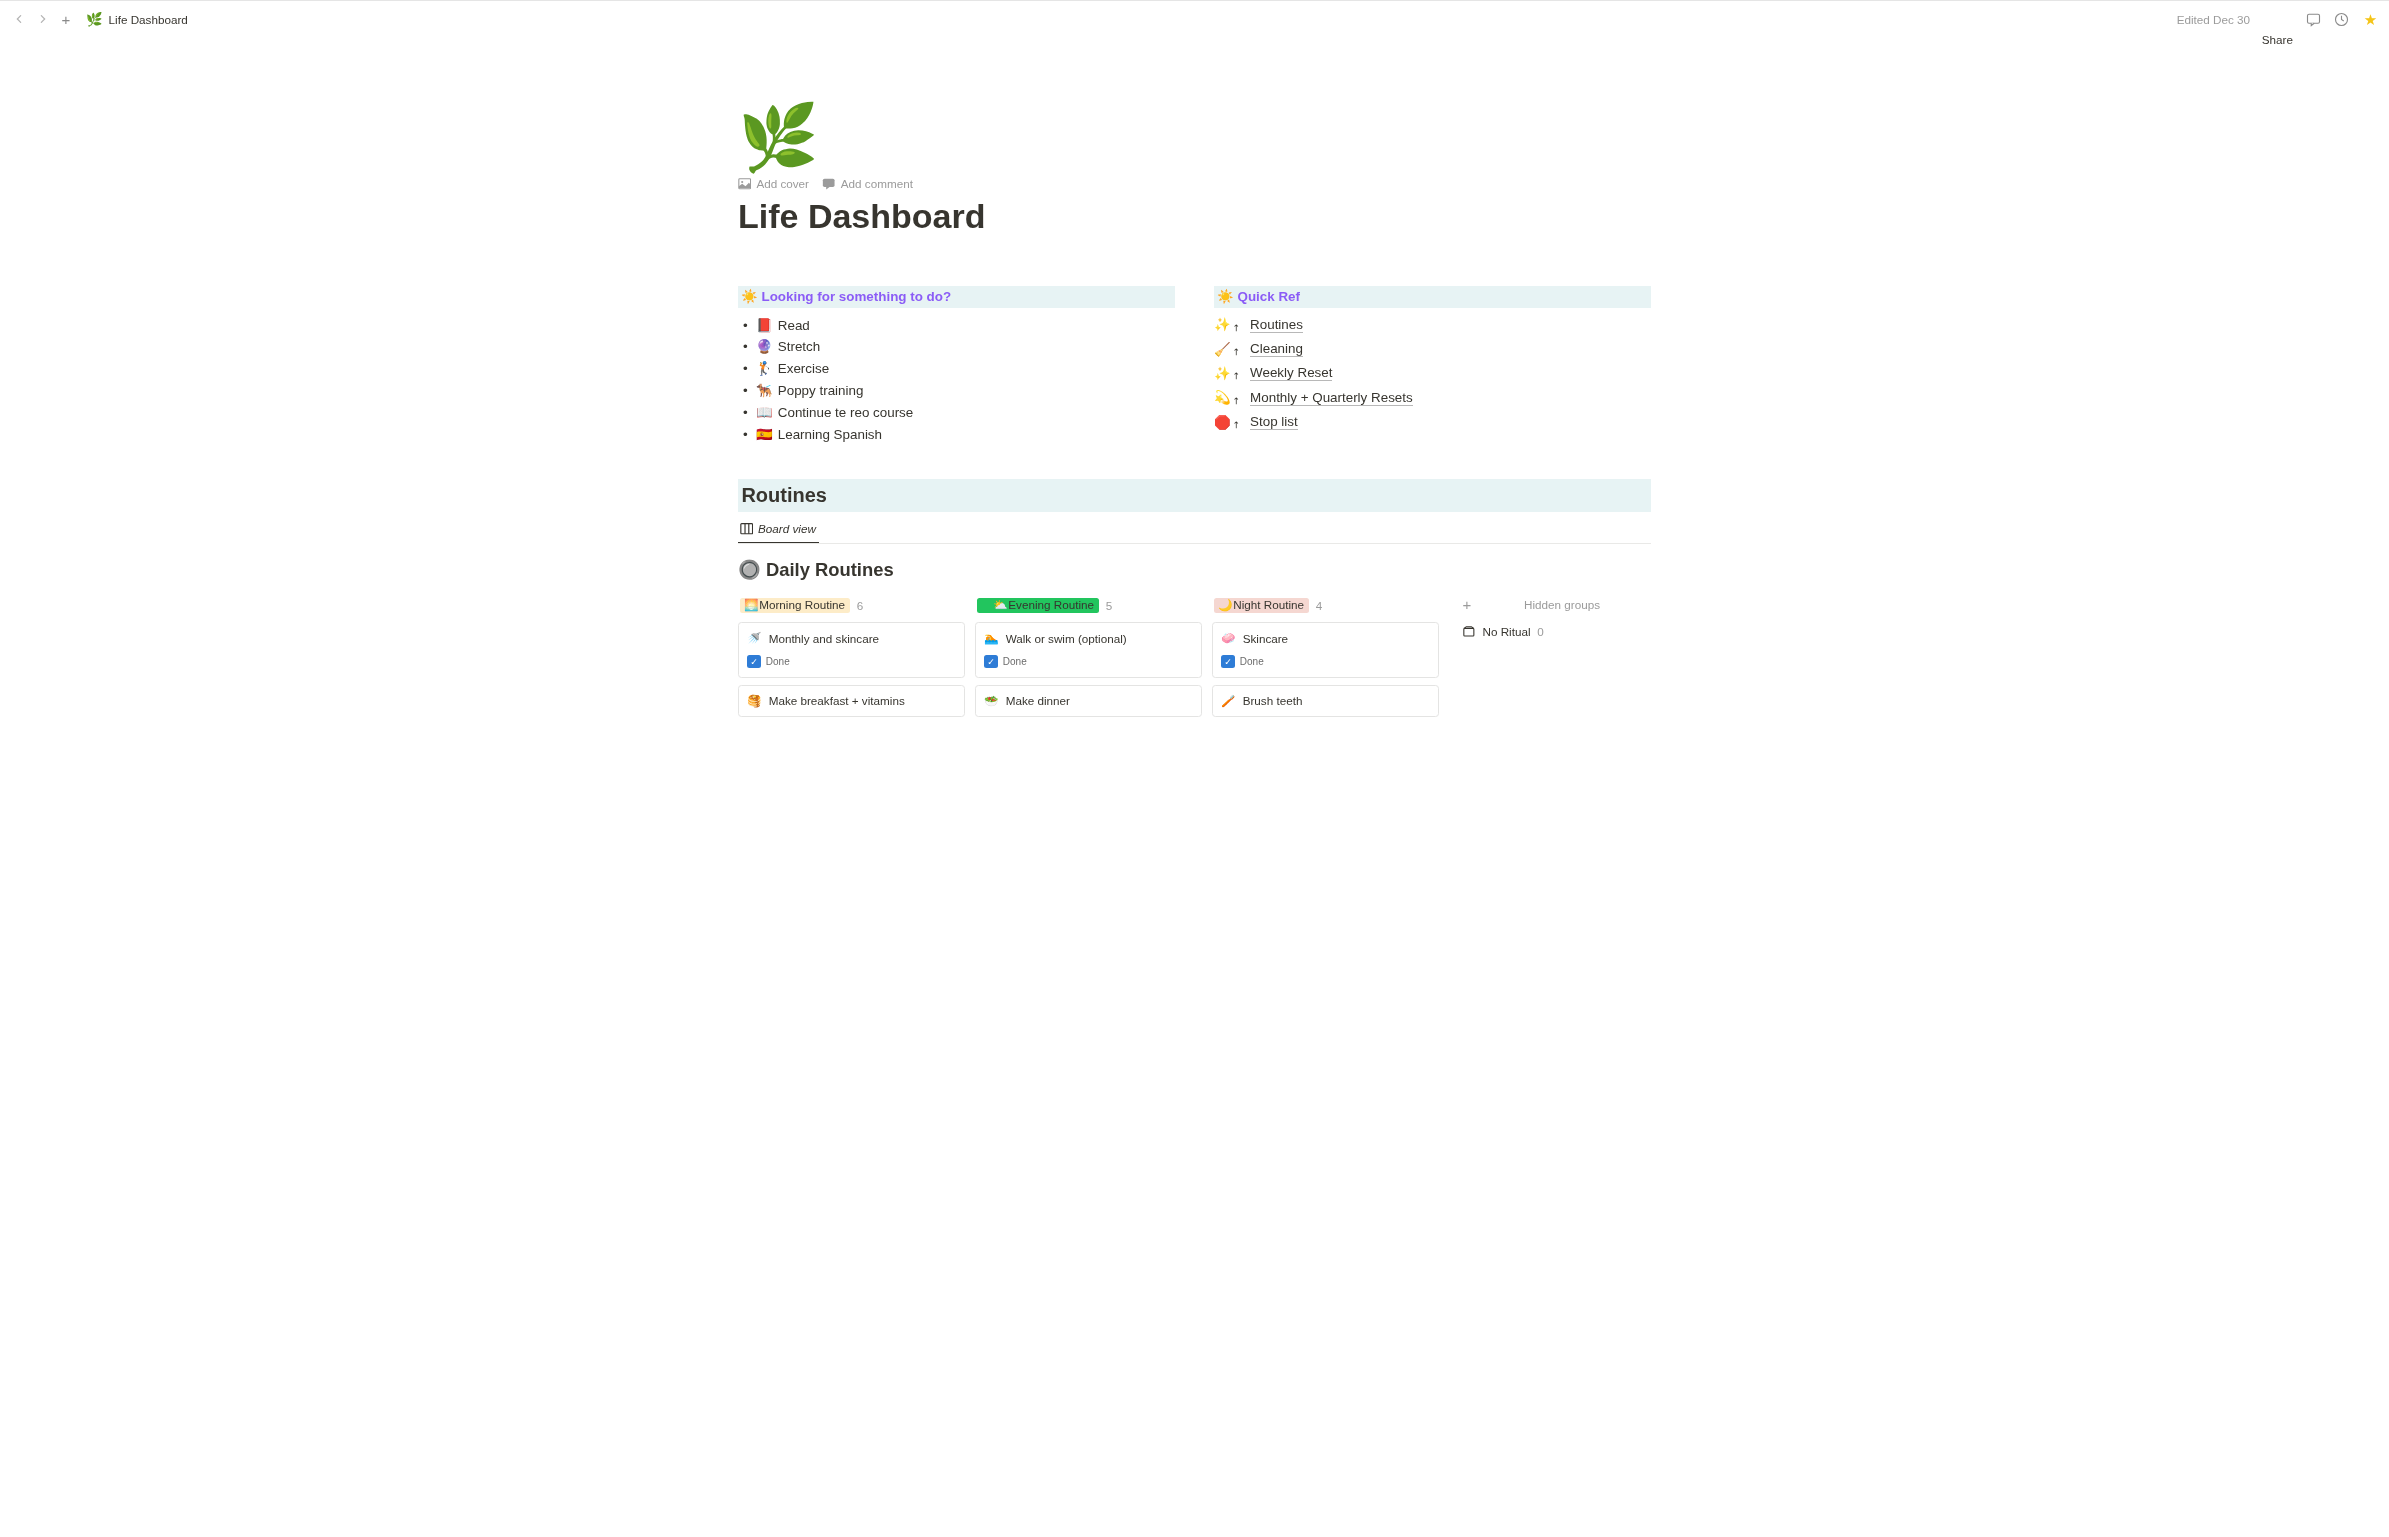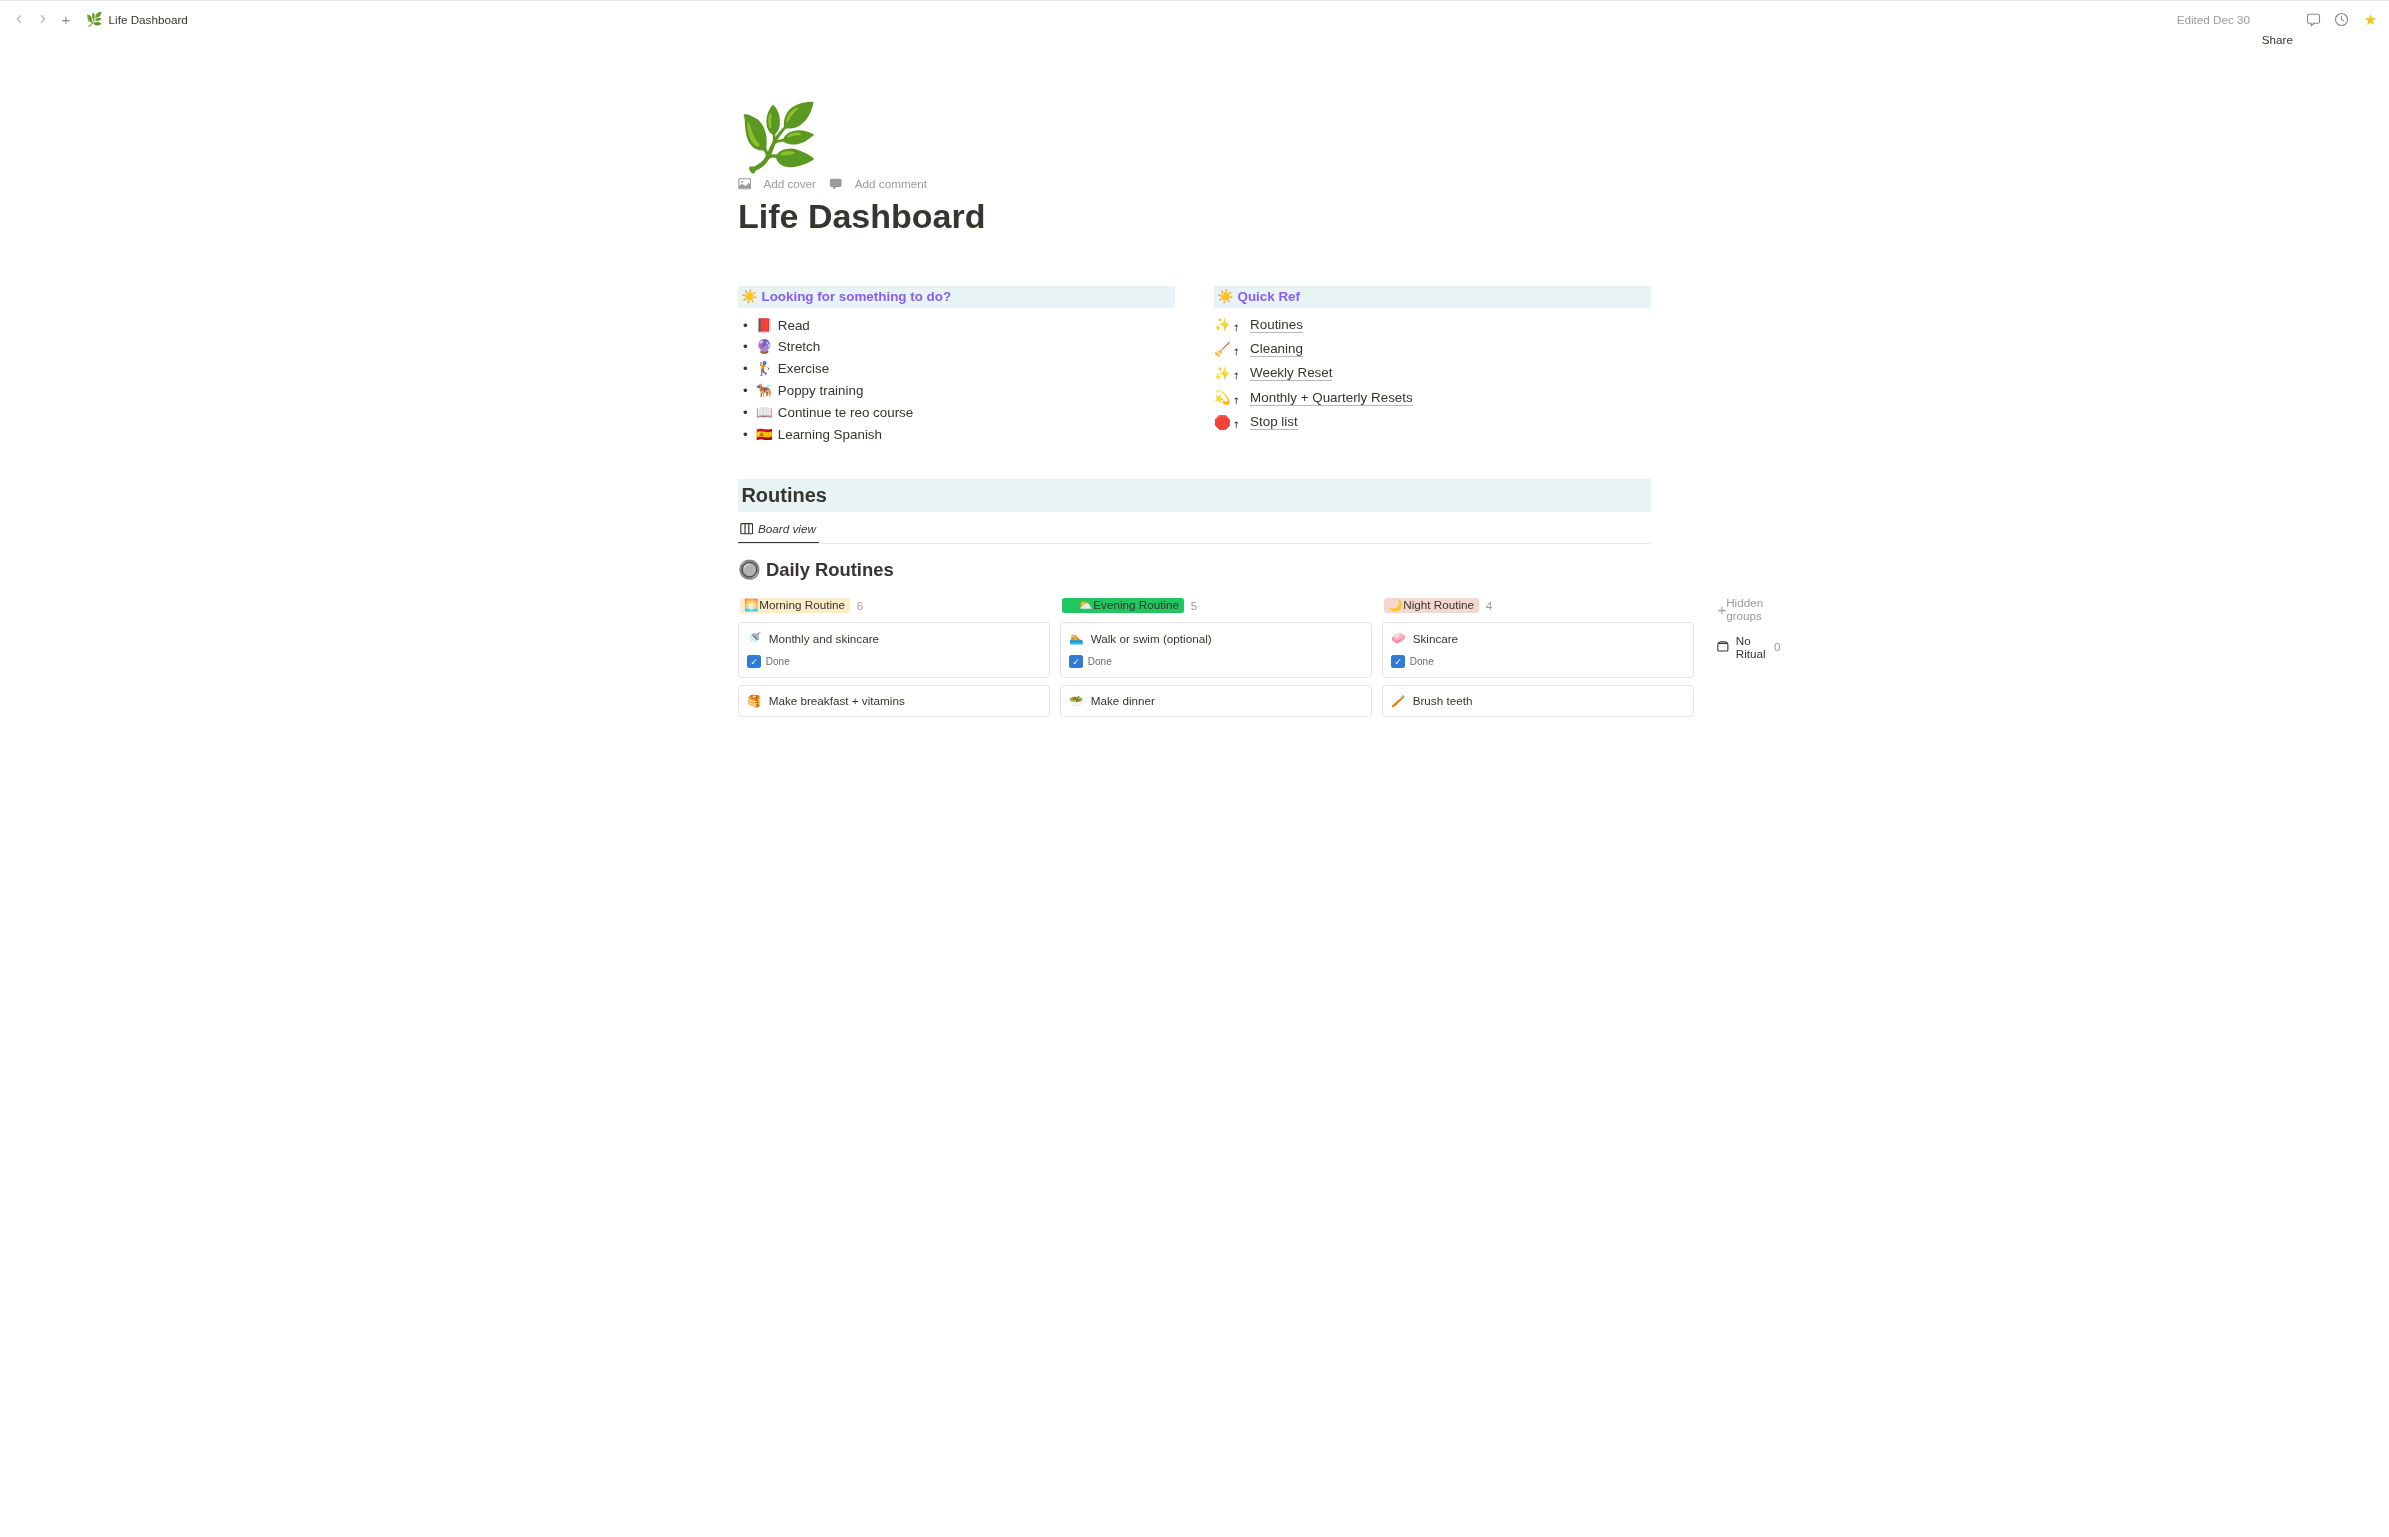--- a/index.html
+++ b/index.html
@@ -97,21 +97,21 @@
     }
     .page-actions {
       display: flex;
       gap: 13.4px;
       margin-top: 3.4px;
       margin-bottom: 6.7px;
     }
     .page-action {
       display: flex;
       align-items: center;
-      gap: 12px;
+      gap: 5px;
       color: #9b9b9b;
       font-size: 11.7px;
       cursor: pointer;
     }
     .page-action-icon {
       width: 13.4px;
       height: 13.4px;
       display: flex;
       align-items: center;
       justify-content: center;
@@ -223,21 +223,21 @@
       margin-top: 15px;
       font-size: 18.4px;
       font-weight: 700;
     }
     .board {
       display: flex;
       gap: 10px;
       margin-top: 15px;
     }
     .board-column {
-      width: 312px;
+      width: 227px;
       flex-shrink: 0;
     }
     .board-column-header {
       display: flex;
       align-items: center;
       gap: 6.7px;
       padding: 1.7px 0 8.4px 1.7px;
     }
     .tag {
       padding: 0.8px 5px;

